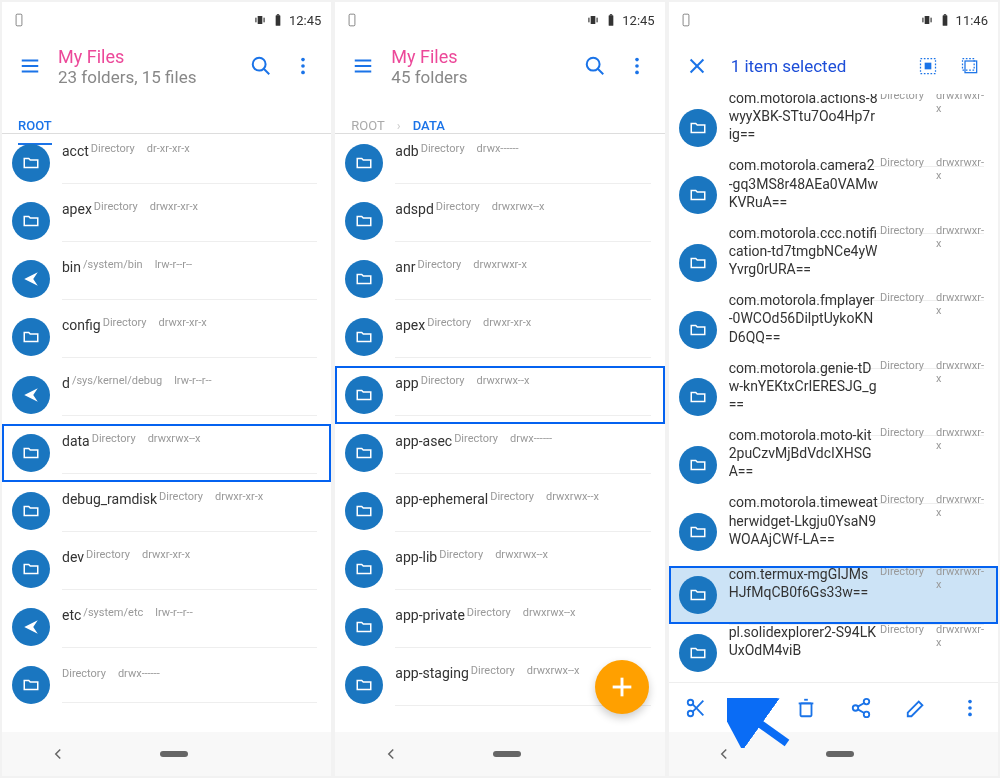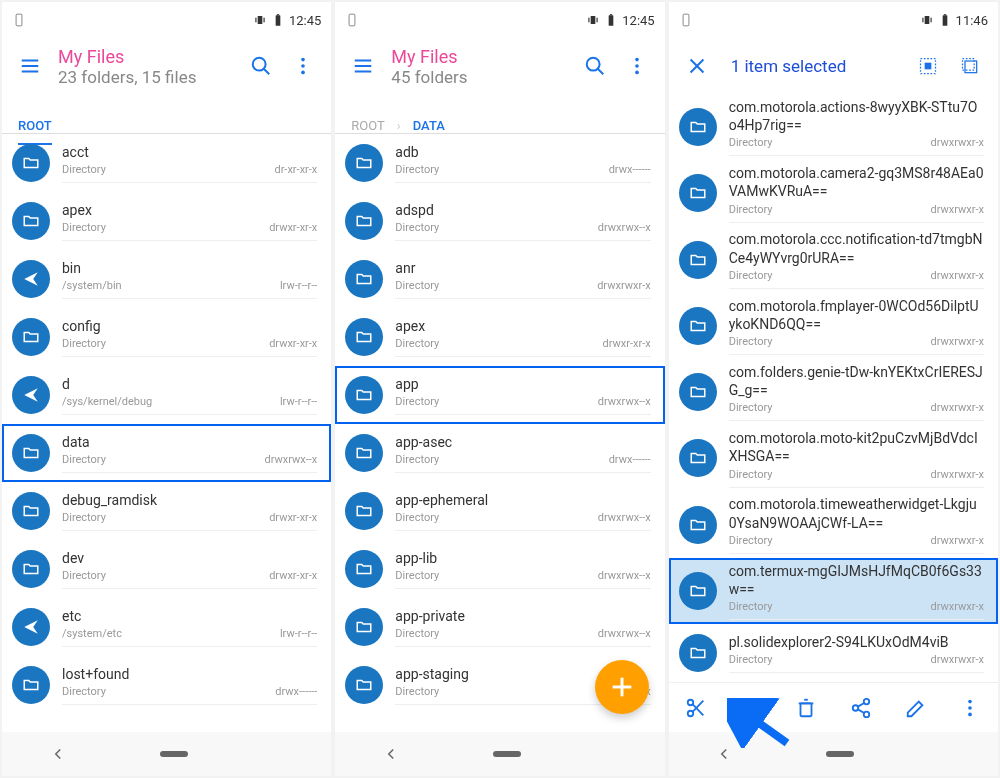--- a/index.html
+++ b/index.html
@@ -95,23 +95,23 @@
   outline-offset: -2px;
 }
 .file-icon {
   width: 38px; height: 38px;
   background: #1a76c0;
   border-radius: 50%;
   display: flex; align-items: center; justify-content: center;
   color: #fff;
   flex-shrink: 0;
 }
-.file-info { flex: 1; display: flex; flex-direction: column; gap: 2px; border-bottom: 1px solid #eee; padding-bottom: 6px;}
+.file-info { flex: 1; display: flex; flex-direction: row; gap: 2px; border-bottom: 1px solid #eee; padding-bottom: 22px;}
 .file-name { font-size: 14px; color: #333; word-break: break-all; line-height: 1.3; }
-.file-meta { display: flex; justify-content: space-between; font-size: 11px; color: #999; }
+.file-meta { display: flex; justify-content: space-between; font-size: 11px; color: #999; gap: 12px; }
 .fab {
   position: absolute;
   bottom: 62px; right: 16px;
   width: 54px; height: 54px;
   background: #ffa000;
   border-radius: 50%;
   display: flex; align-items: center; justify-content: center;
   color: #fff;
   box-shadow: 0 4px 8px rgba(0,0,0,0.2);
   cursor: pointer;
@@ -325,21 +325,20 @@
           </div>
         </div>
       </div>
       <div class="file-item">
         <div class="file-icon">
           <svg width="18" height="18" viewBox="0 0 24 24" stroke="#fff" stroke-width="2" fill="none">
             <path d="M3 6h6l2 2h10v10H3z"></path>
           </svg>
         </div>
         <div class="file-info">
-          <div class="file-name">lost+found</div>
           <div class="file-meta">
             <span>Directory</span>
             <span>drwx------</span>
           </div>
         </div>
       </div>
     </div>
   <div class="nav-bar">
     <span class="nav-btn">
         <svg width="18" height="18" viewBox="0 0 24 24" fill="none" stroke="#666" stroke-width="2">
@@ -671,21 +670,21 @@
           </div>
         </div>
       </div>
       <div class="file-item">
         <div class="file-icon">
           <svg width="18" height="18" viewBox="0 0 24 24" stroke="#fff" stroke-width="2" fill="none">
             <path d="M3 6h6l2 2h10v10H3z"></path>
           </svg>
         </div>
         <div class="file-info">
-          <div class="file-name">com.folders.genie-tDw-knYEKtxCrIERESJG_g==</div>
+          <div class="file-name">com.motorola.genie-tDw-knYEKtxCrIERESJG_g==</div>
           <div class="file-meta">
             <span>Directory</span>
             <span>drwxrwxr-x</span>
           </div>
         </div>
       </div>
       <div class="file-item">
         <div class="file-icon">
           <svg width="18" height="18" viewBox="0 0 24 24" stroke="#fff" stroke-width="2" fill="none">
             <path d="M3 6h6l2 2h10v10H3z"></path>

